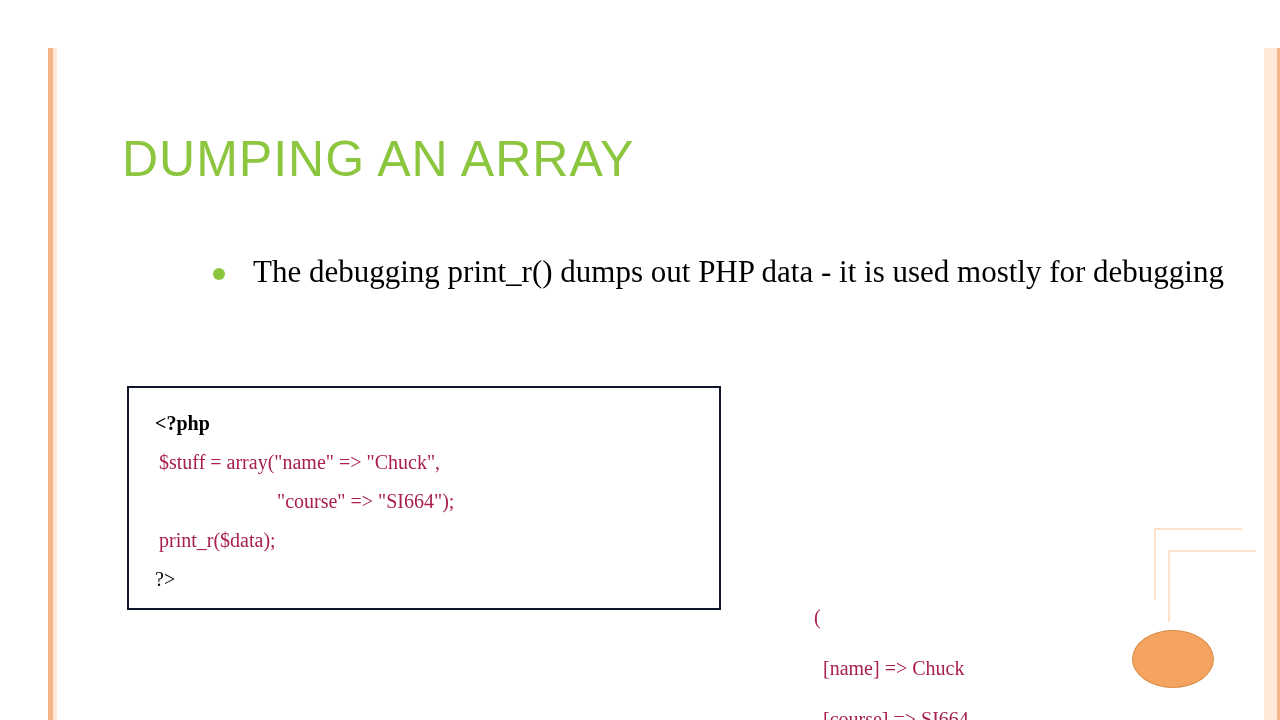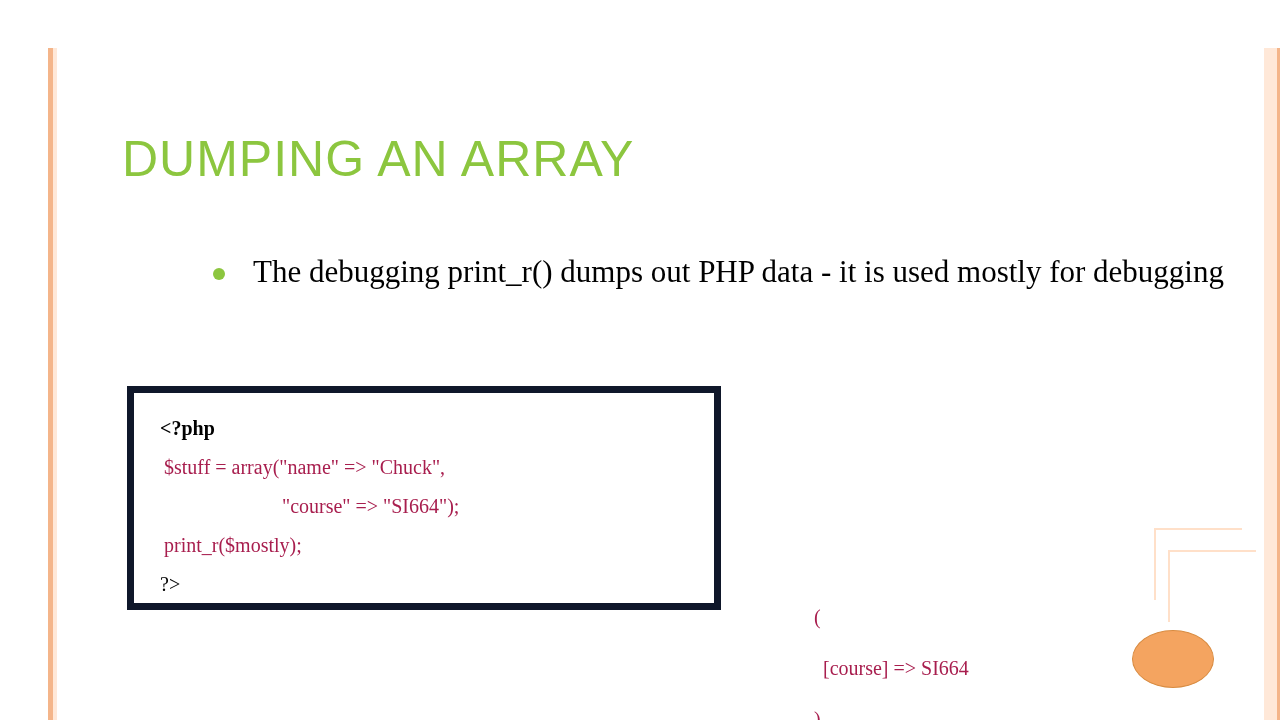--- a/index.html
+++ b/index.html
@@ -58,21 +58,21 @@
       font-size: 31px;
       color: #000000;
       line-height: 1.35;
     }
     .code-box {
       position: absolute;
       left: 79px;
       top: 338px;
       width: 594px;
       height: 224px;
-      border: 7px solid #0f172a;
+      border: 2px solid #0f172a;
       padding: 8px 10px;
       font-family: Georgia, 'Times New Roman', serif;
     }
     .code-open {
       font-size: 20px;
       font-weight: bold;
       color: #000000;
     }
     .code-line {
       font-size: 20px;
@@ -142,23 +142,24 @@
 
 <h1 class="title">DUMPING AN ARRAY</h1>
 
 <div class="bullet-dot"></div>
 <div class="bullet-text">The debugging print_r() dumps out PHP data - it is used mostly for debugging</div>
 
 <div class="code-box">
   <div class="code-open">&lt;?php</div>
   <div class="code-line indent1">$stuff = array("name" =&gt; "Chuck",</div>
   <div class="code-line indent2">"course" =&gt; "SI664");</div>
-  <div class="code-line indent1">print_r($mostly);</div>
+  <div class="code-line indent1">print_r($data);</div>
   <div class="code-close">?&gt;</div>
 </div>
 
 <div class="output-block">
   <div>(</div>
+  <div class="output-indent">[name] =&gt; Chuck</div>
   <div class="output-indent">[course] =&gt; SI664</div>
   <div>)</div>
 </div>
 
 <div class="ellipse-shape"></div>
 
 </body></html>

